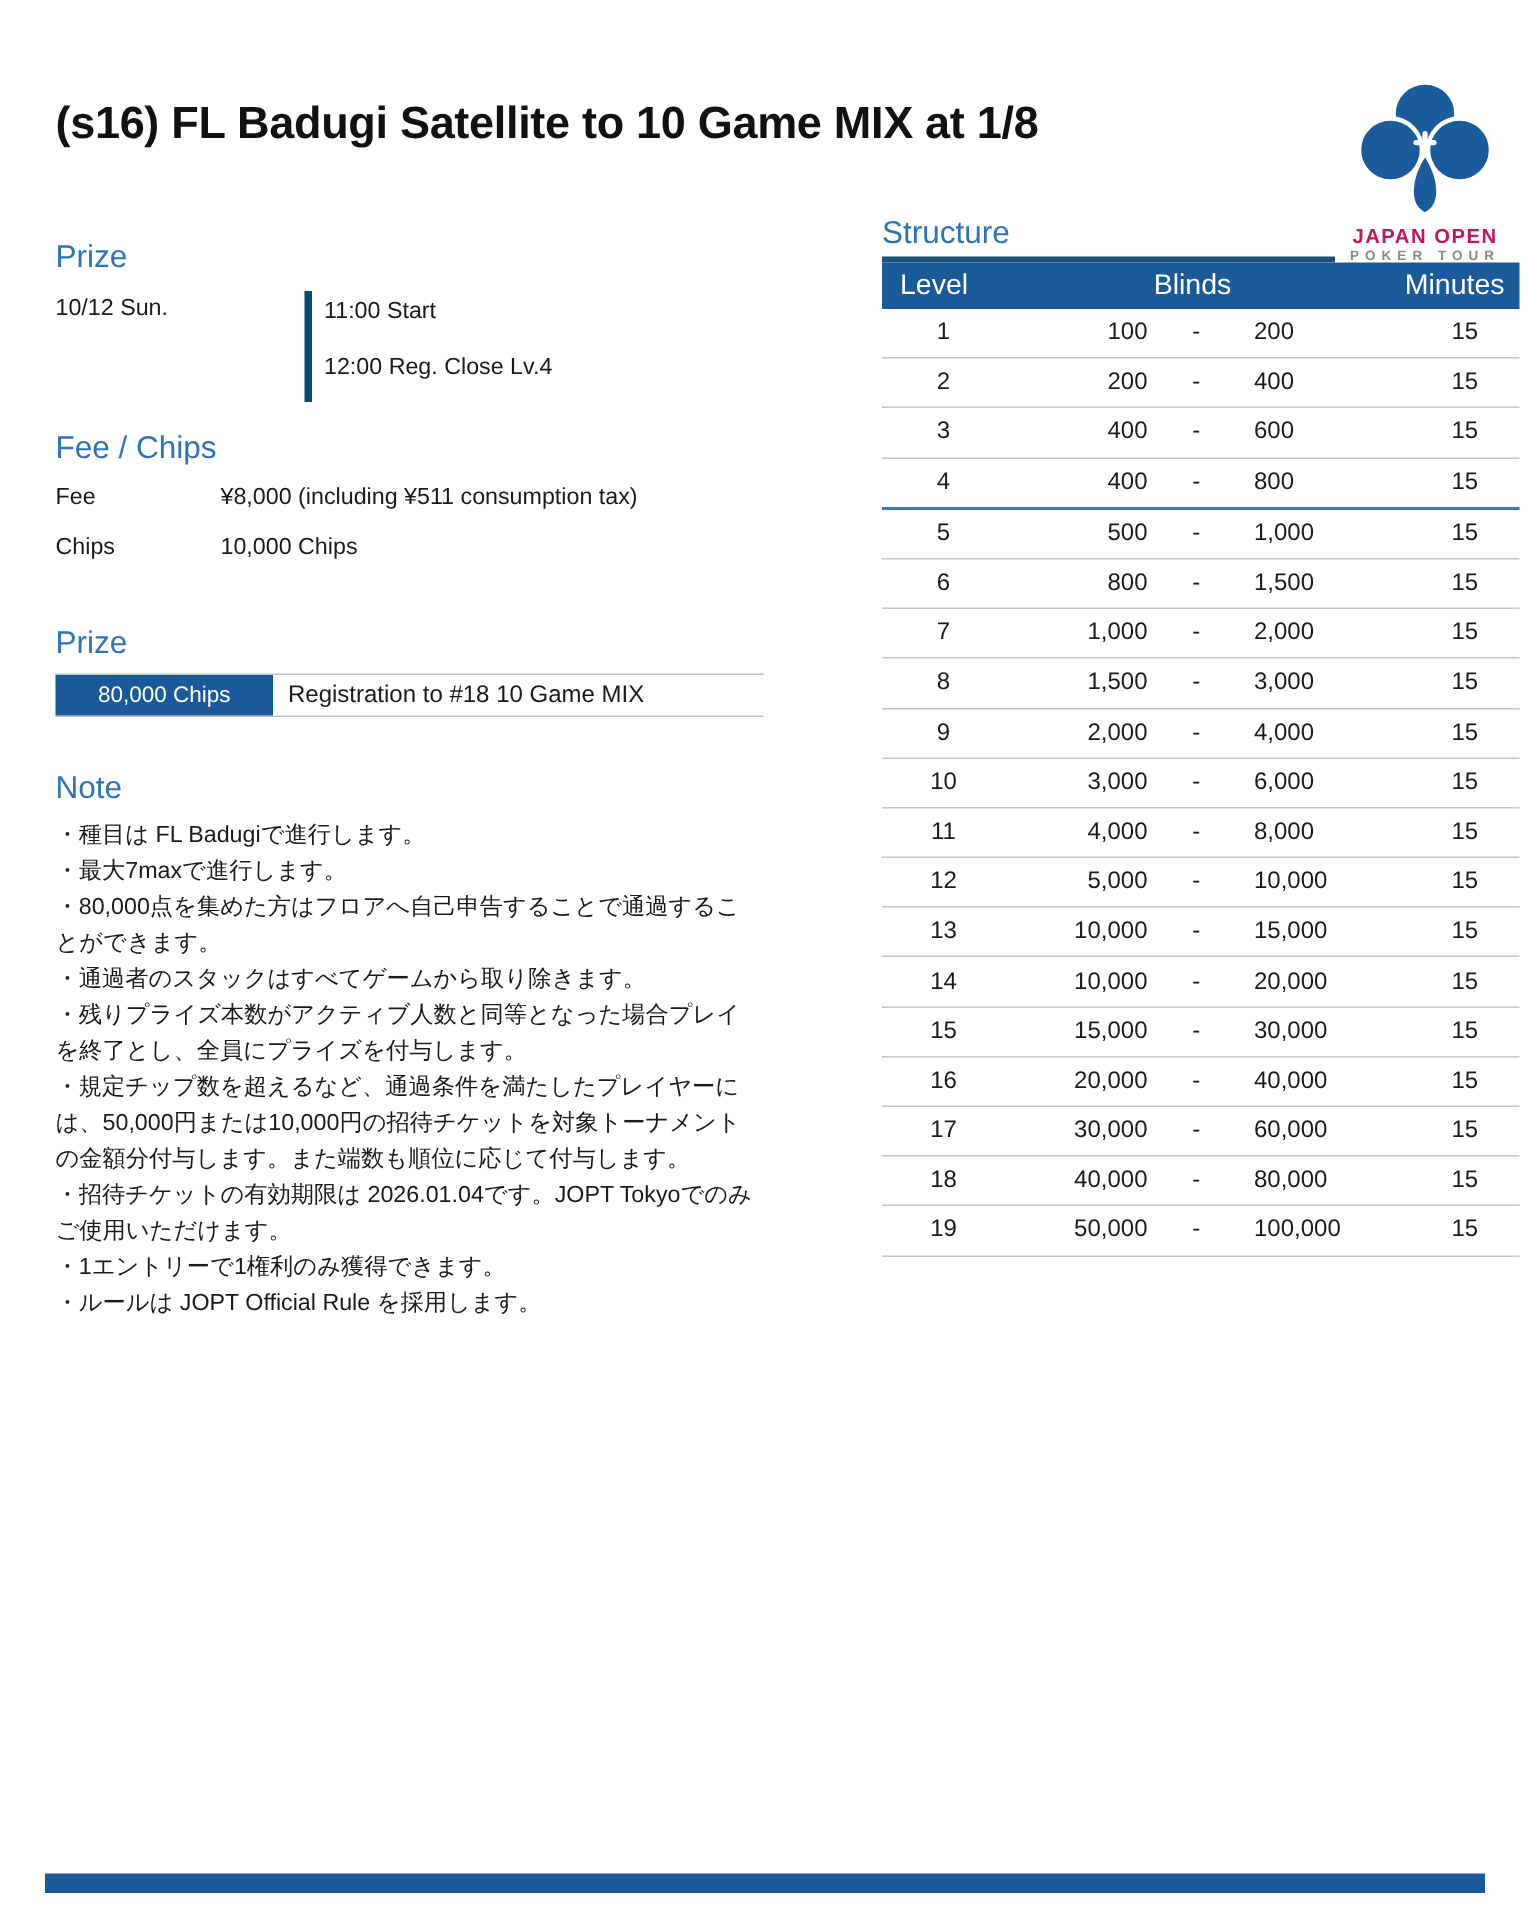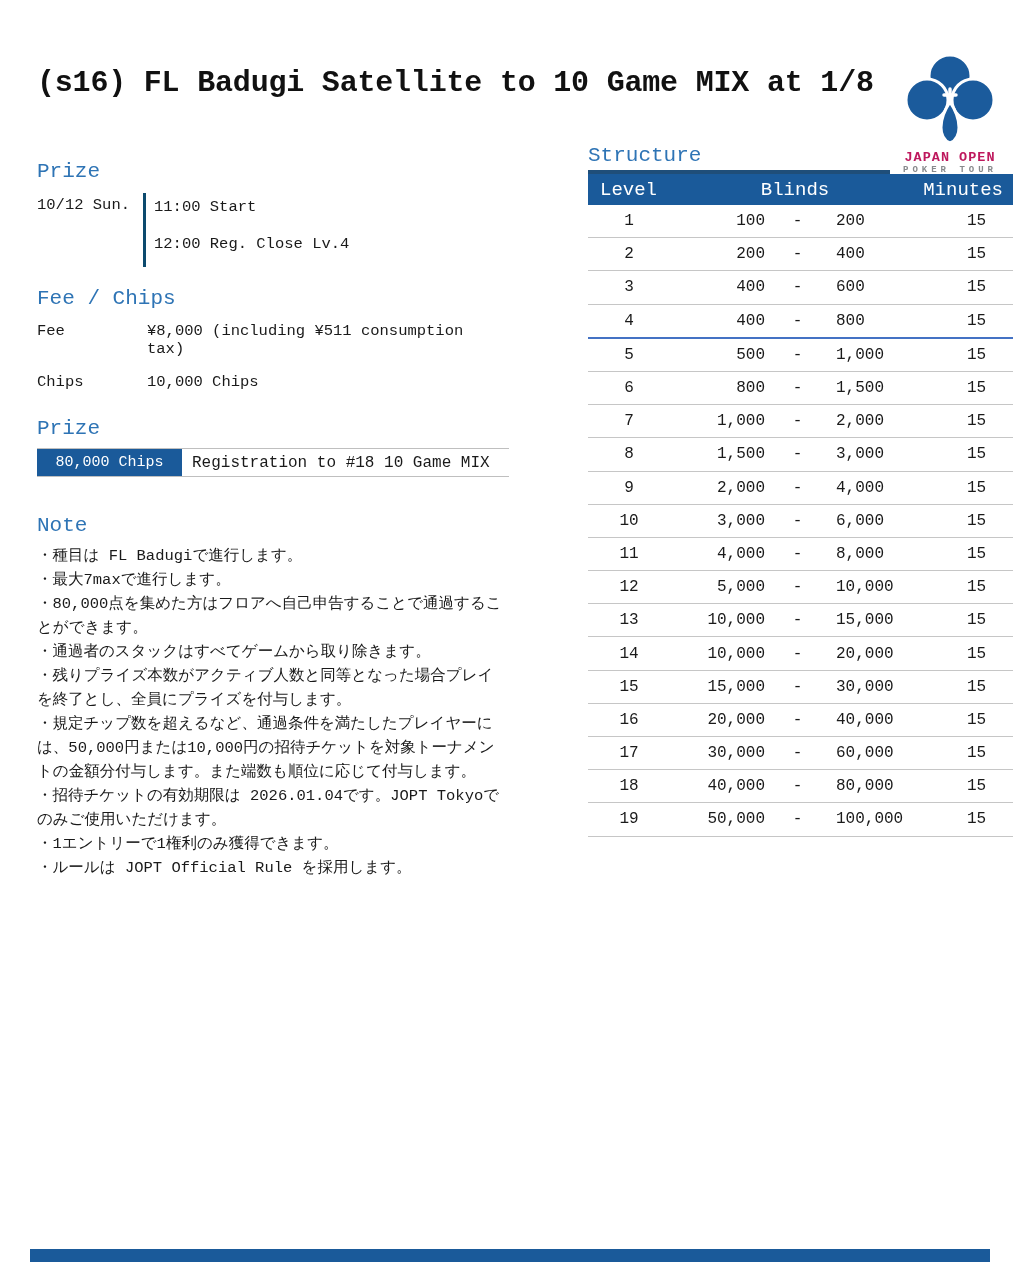--- a/index.html
+++ b/index.html
@@ -1,35 +1,35 @@
 <!DOCTYPE html>
 <html><head>
 <meta charset="utf-8">
 <style>
   html,body{margin:0;padding:0;background:#fff;}
   .page{position:relative;width:1021px;height:1282px;background:#ffffff;overflow:hidden;
-        font-family:Liberation Mono, monospace;color:#1a1a1a;}
+        font-family:Liberation Sans, sans-serif;color:#1a1a1a;}
 
   .title{position:absolute;left:37px;top:66px;font-size:30px;font-weight:700;
          color:#111;letter-spacing:-0.2px;white-space:nowrap;}
 
   
   .logo{position:absolute;left:885px;top:52px;width:130px;text-align:center;}
   .logo svg{display:block;margin:0 auto;}
   .logo-line1{font-size:13.5px;font-weight:700;color:#be185d;letter-spacing:1px;margin-top:2px;}
   .logo-line2{font-size:9px;font-weight:700;color:#87898c;letter-spacing:4px;margin-top:0;}
 
   .heading{font-size:21px;color:#2e74b5;font-weight:400;}
 
   
   .left-col{position:absolute;left:37px;width:472px;}
   .sec-date{top:160px;}
-  .date-grid{margin-top:10px;display:grid;grid-template-columns:106px 1fr;font-size:15.5px;}
+  .date-grid{margin-top:10px;display:grid;grid-template-columns:106px 1fr;font-size:15.5px;gap:36px;}
   .date-day{padding-top:3px;}
-  .date-times{border-left:3px solid #0c4a6e;padding-left:8px;}
+  .date-times{border-left:5px solid #0c4a6e;padding-left:8px;margin-left:24px;}
   .date-times div{height:34px;line-height:22px;padding-top:3px;}
 
   .sec-fee{top:287px;}
   .fee-grid{margin-top:12px;font-size:15.5px;}
   .fee-row{display:grid;grid-template-columns:110px 1fr;margin-bottom:15px;}
 
   .sec-prize{top:417px;}
   .prize-row{margin-top:8px;display:flex;align-items:stretch;
              border-top:1px solid #bfbfbf;border-bottom:1px solid #bfbfbf;}
   .prize-badge{width:145px;background:#1a5a9a;color:#fff;font-size:15px;

